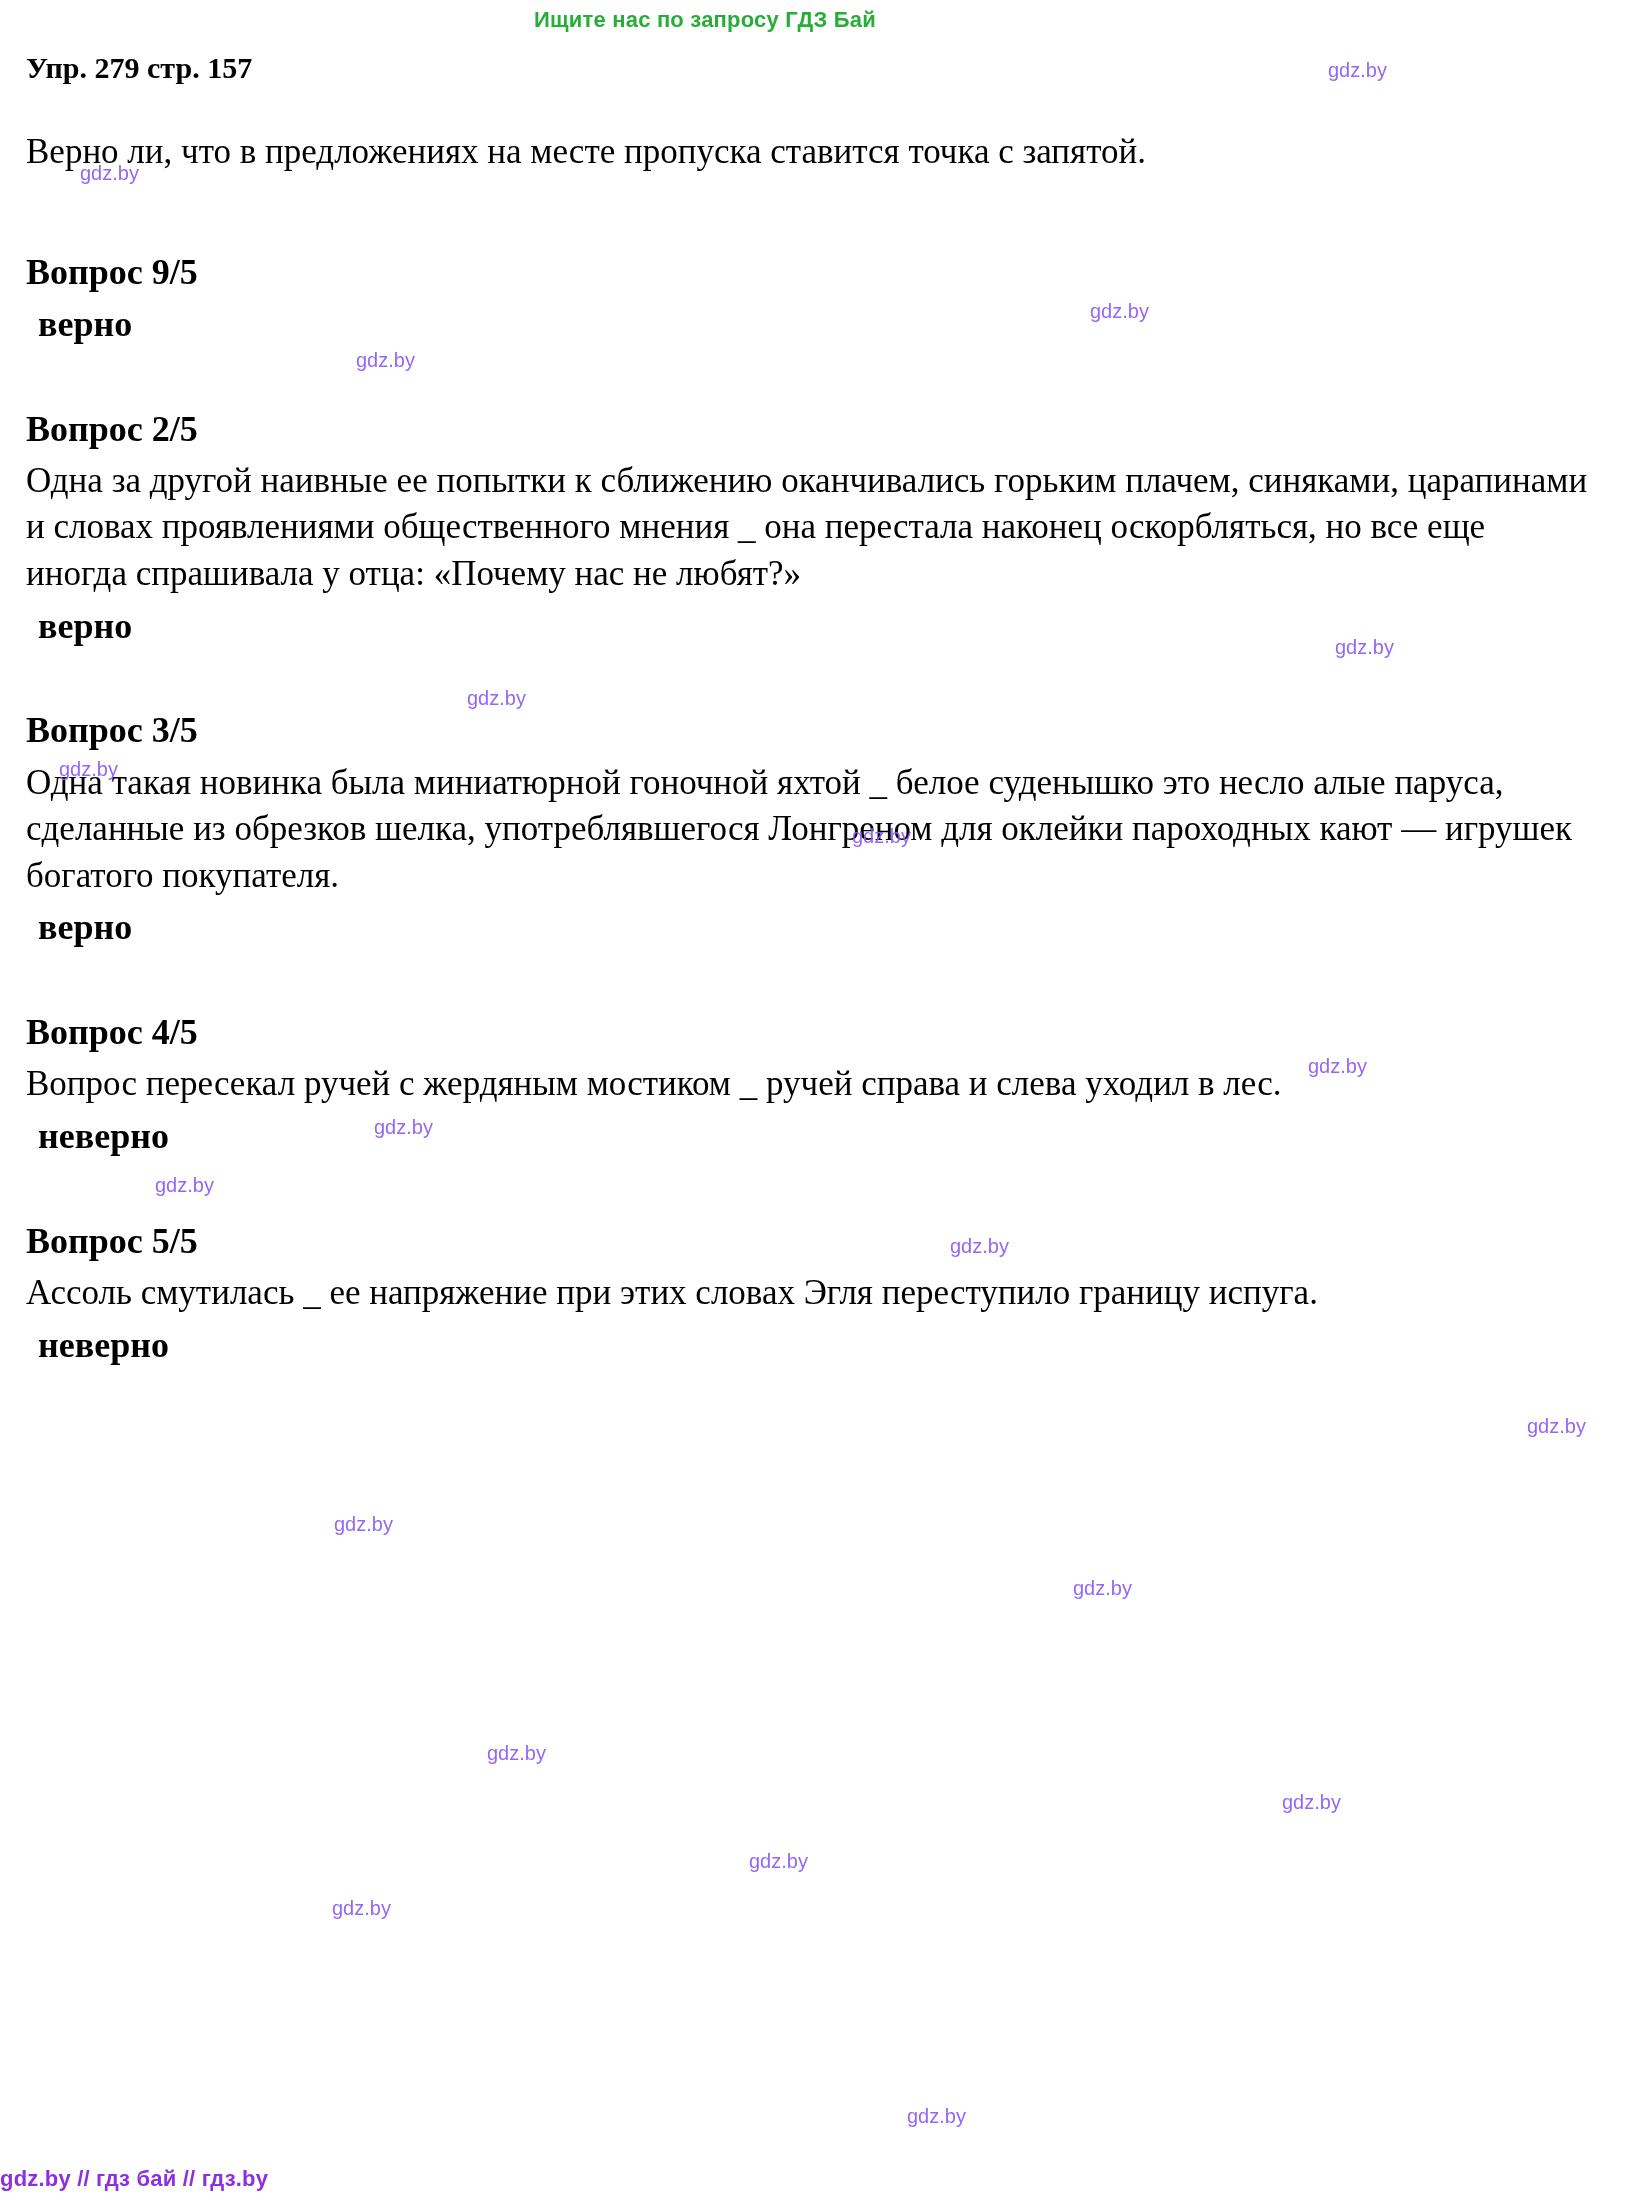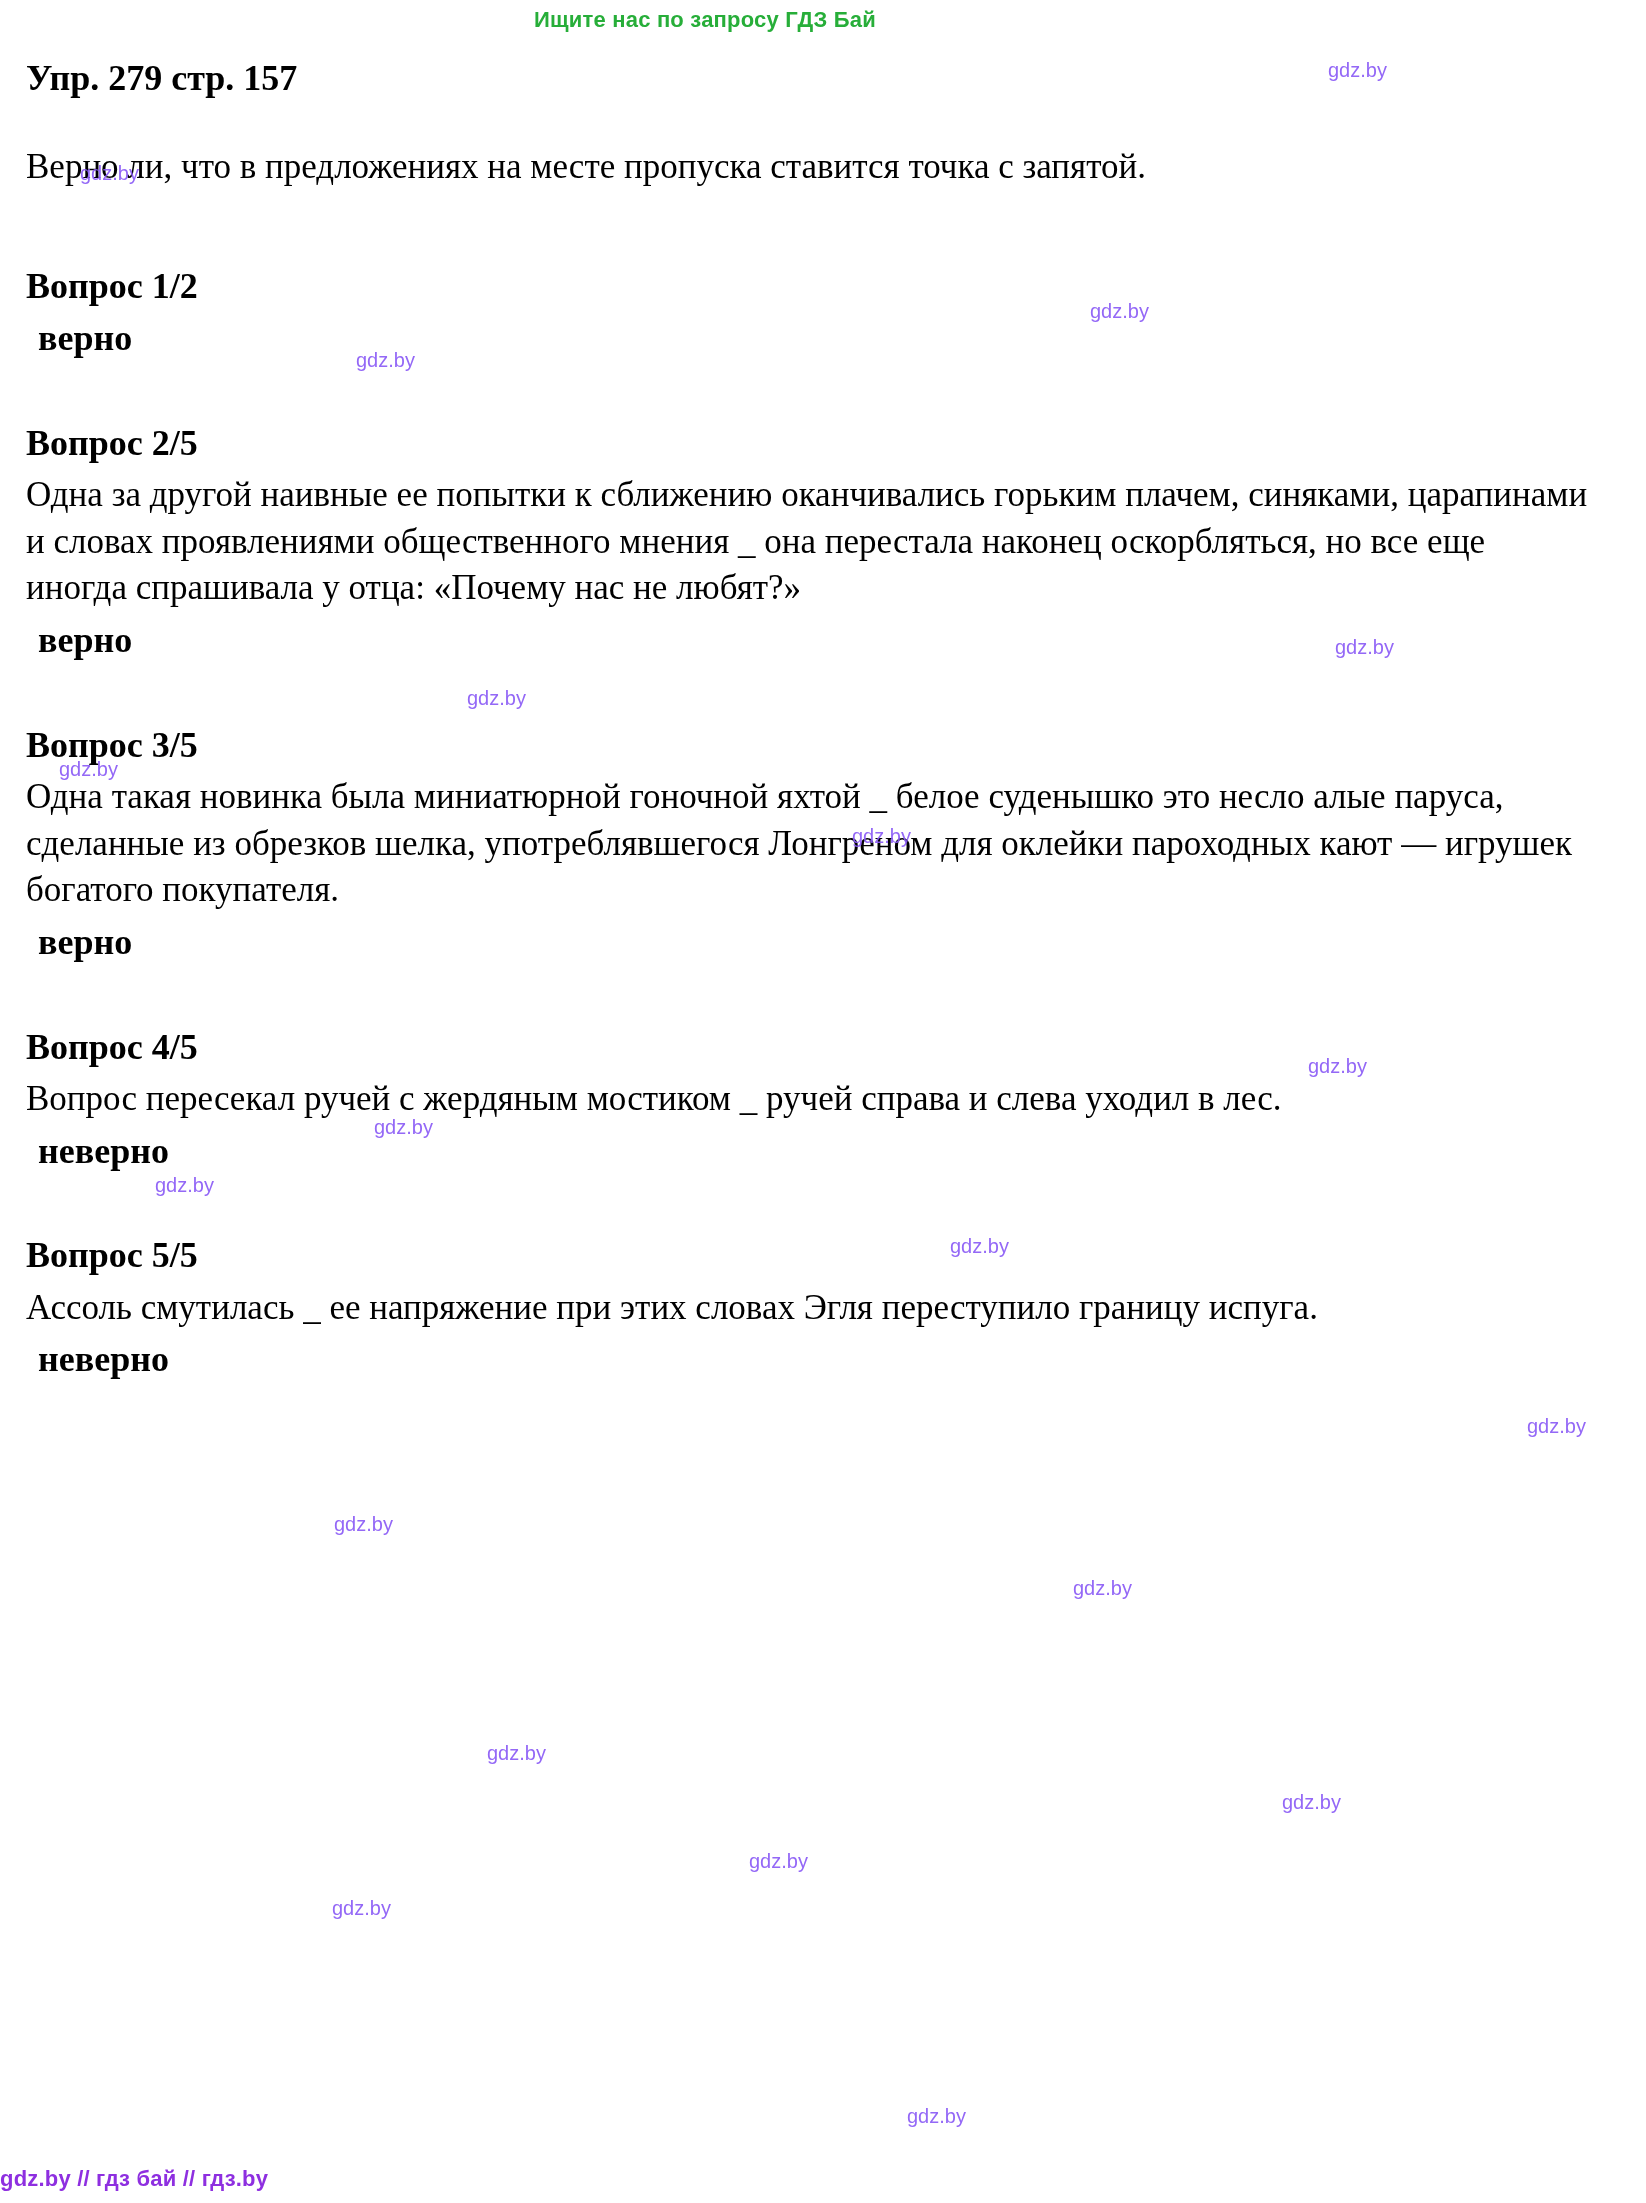--- a/index.html
+++ b/index.html
@@ -57,22 +57,22 @@
   .content {
     position: absolute;
     top: 51px;
     left: 26px;
     width: 1563px;
   }
 
   .title {
     font-family: "Liberation Serif", serif;
     font-weight: bold;
-    font-size: 36px;
-    margin: 8px 0 45px 0;
+    font-size: 30px;
+    margin: 0 0 45px 0;
     line-height: 1.1;
   }
 
   .intro {
     font-size: 35px;
     line-height: 1.33;
     margin: 0 0 75px 0;
     max-width: 1537px;
   }
 
@@ -121,21 +121,21 @@
 
   <div class="top-promo">Ищите нас по запросу ГДЗ Бай</div>
 
   <div class="content">
 
     <h1 class="title">Упр. 279 стр. 157</h1>
 
     <p class="intro">Верно ли, что в предложениях на месте пропуска ставится точка с запятой.</p>
 
     <div class="question-block">
-      <div class="q-head">Вопрос 1/2</div>
+      <div class="q-head">Вопрос 9/5</div>
       <div class="q-answer">верно</div>
     </div>
 
     <div class="gap-after-1"></div>
 
     <div class="question-block">
       <div class="q-head">Вопрос 2/5</div>
       <div class="q-text">Одна за другой наивные ее попытки к сближению оканчивались горьким плачем, синяками, царапинами и словах проявлениями общественного мнения _ она перестала наконец оскорбляться, но все еще иногда спрашивала у отца: «Почему нас не любят?»</div>
       <div class="q-answer">верно</div>
     </div>

